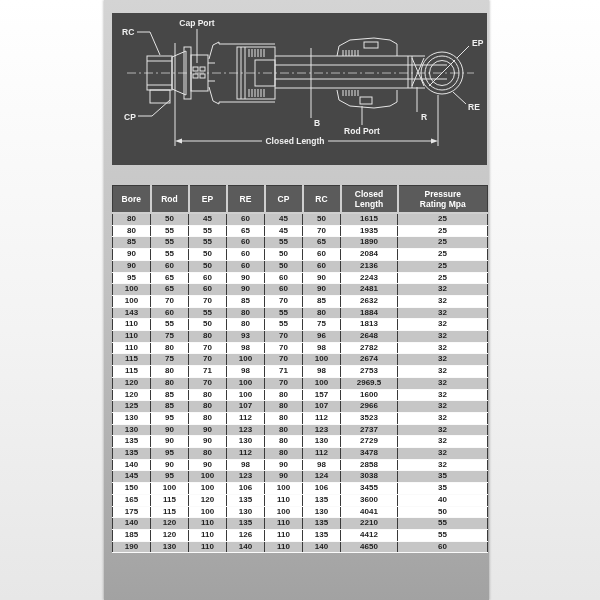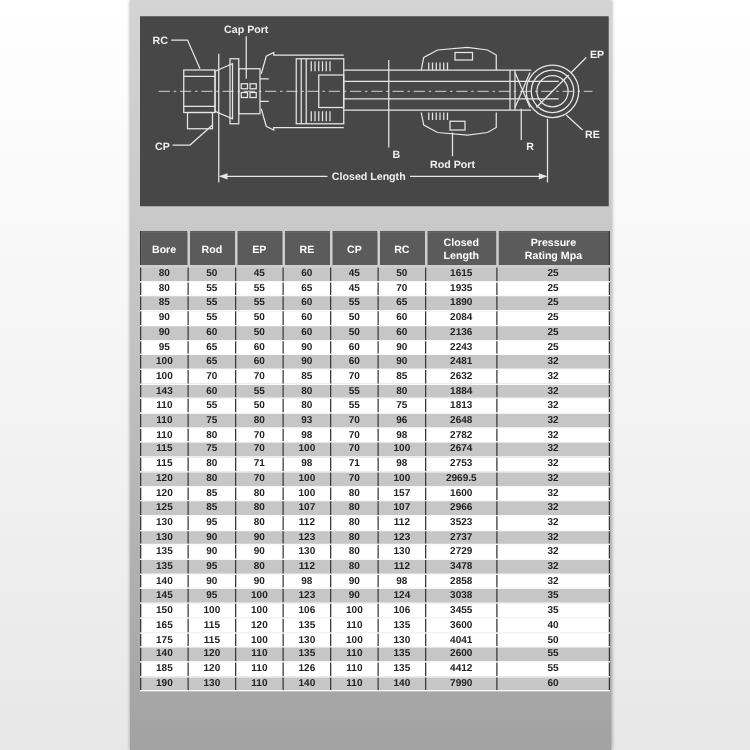--- a/index.html
+++ b/index.html
@@ -443,39 +443,39 @@
           <td>4041</td>
           <td>50</td>
         </tr>
         <tr class="shaded">
           <td>140</td>
           <td>120</td>
           <td>110</td>
           <td>135</td>
           <td>110</td>
           <td>135</td>
-          <td>2600</td>
+          <td>2210</td>
           <td>55</td>
         </tr>
         <tr class="plain">
           <td>185</td>
           <td>120</td>
           <td>110</td>
           <td>126</td>
           <td>110</td>
           <td>135</td>
           <td>4412</td>
           <td>55</td>
         </tr>
         <tr class="shaded">
           <td>190</td>
           <td>130</td>
           <td>110</td>
           <td>140</td>
           <td>110</td>
           <td>140</td>
-          <td>7990</td>
+          <td>4650</td>
           <td>60</td>
         </tr>
       </tbody>
   </table>
 
 </div>
 
 </body></html>

